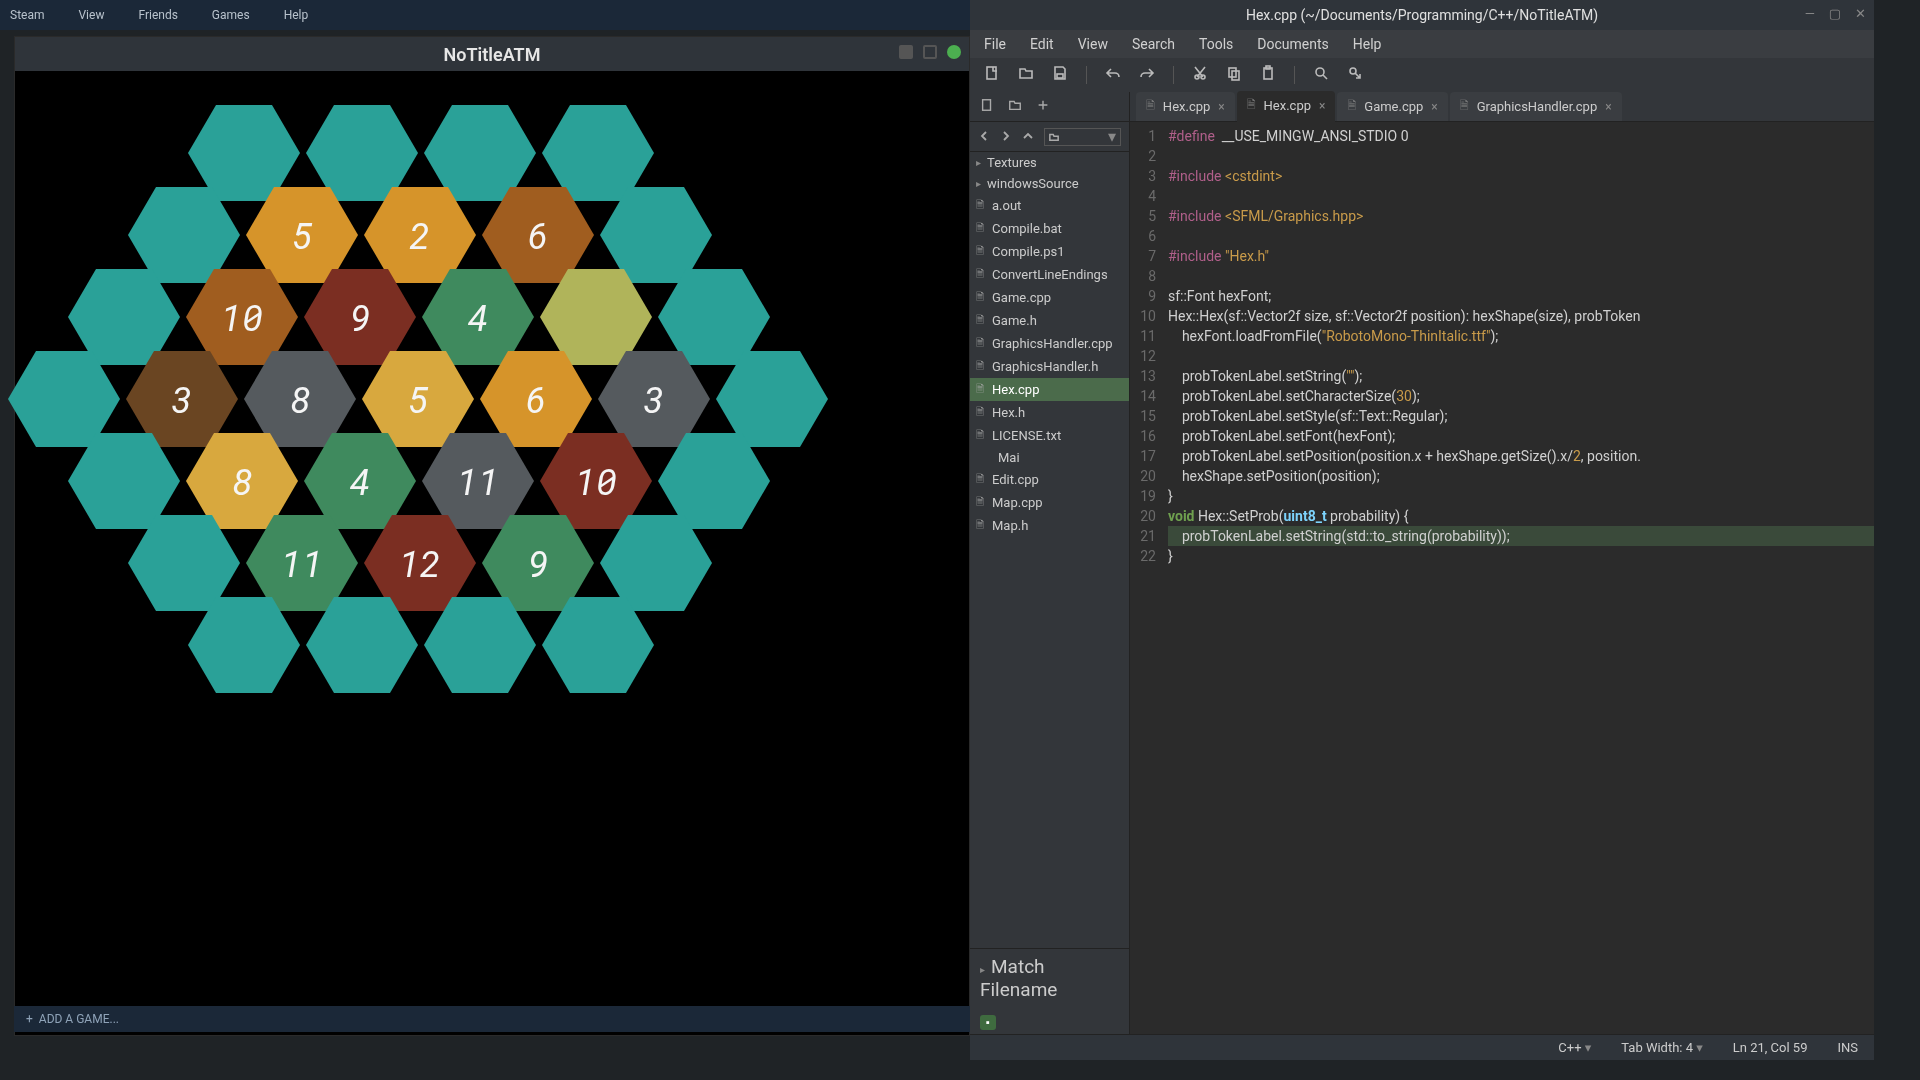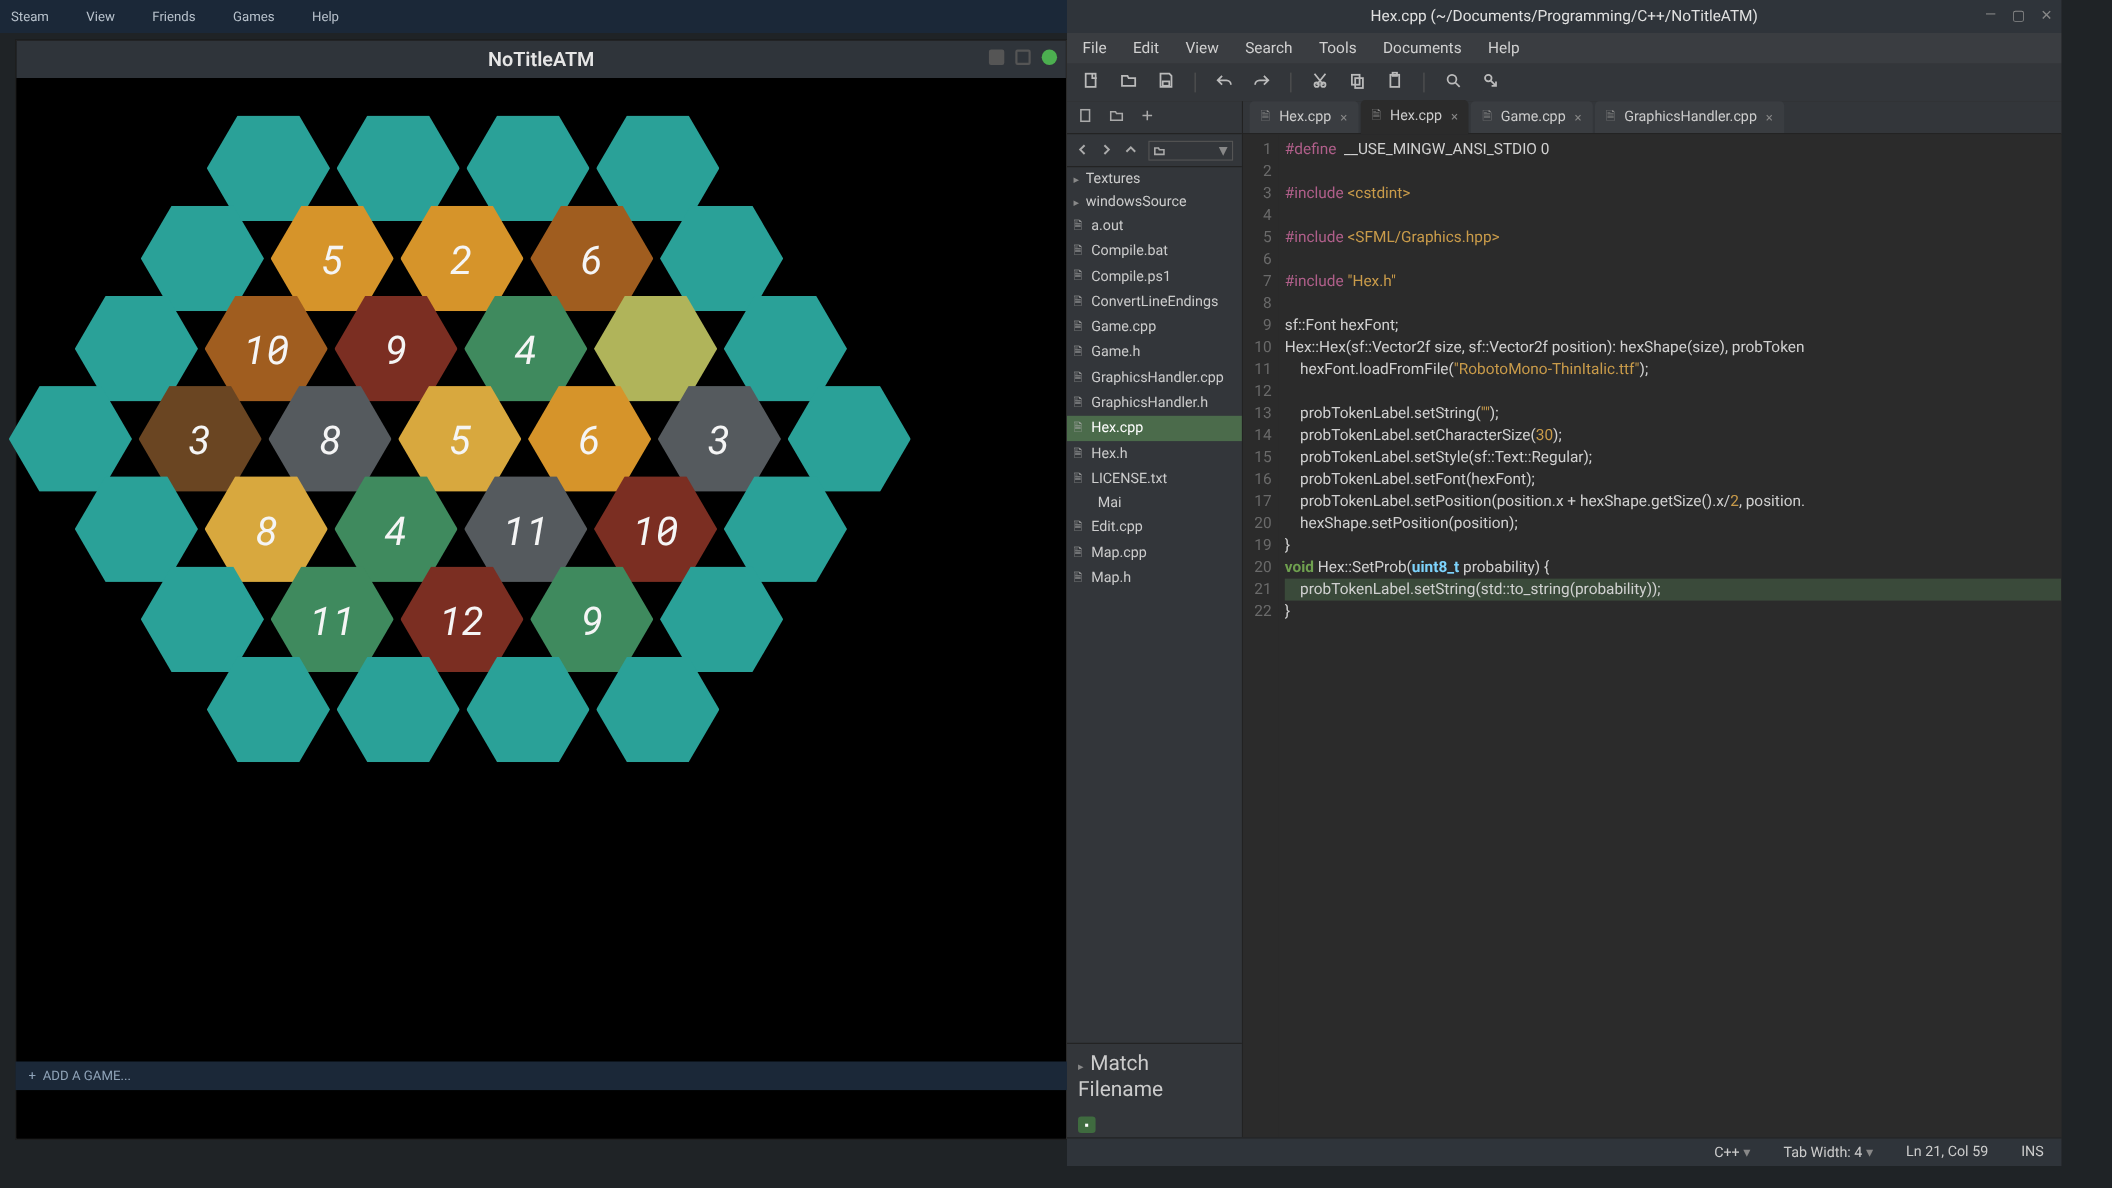--- a/index.html
+++ b/index.html
@@ -28,21 +28,21 @@
 .c-orange { background: #d6942a; }
 .c-brown  { background: #a05d1f; }
 .c-brick  { background: #7b2e22; }
 .c-green  { background: #3f8a5e; }
 .c-olive  { background: #b0b45a; }
 .c-gray   { background: #555a5e; }
 .c-drkbr  { background: #6a4522; }
 .c-yellow { background: #d8a83e; }
 
 
-.steam-bottom { position: absolute; left: 14px; top: 965px; width: 1136px; height: 26px; background: #1b2838; color: #8fa3b8; font-size: 12px; display: flex; align-items: center; justify-content: space-between; padding: 0 12px; }
+.steam-bottom { position: absolute; left: 14px; top: 1006px; width: 1136px; height: 26px; background: #1b2838; color: #8fa3b8; font-size: 12px; display: flex; align-items: center; justify-content: space-between; padding: 0 12px; }
 .steam-bottom .plus { margin-right: 6px; }
 
 
 .editor { position: absolute; top: 0; left: 970px; width: 904px; height: 1060px; background: #2b2b2b; display: flex; flex-direction: column; }
 .ed-title { height: 30px; background: #2f343a; display: flex; align-items: center; justify-content: center; font-size: 14px; color: #e0e0e0; position: relative; }
 .ed-title .winbtn { position: absolute; right: 8px; top: 6px; display: flex; gap: 14px; color: #888; font-size: 13px; }
 .ed-menu { height: 28px; background: #3a3d41; display: flex; align-items: center; gap: 24px; padding: 0 14px; font-size: 14px; color: #d0d0d0; }
 .ed-tools { height: 34px; background: #33363a; display: flex; align-items: center; gap: 18px; padding: 0 14px; color: #bbb; }
 .ed-tools .sep { width: 1px; height: 18px; background: #555; }
 .ed-tools svg { width: 16px; height: 16px; stroke: #bbb; fill: none; stroke-width: 1.6; }

